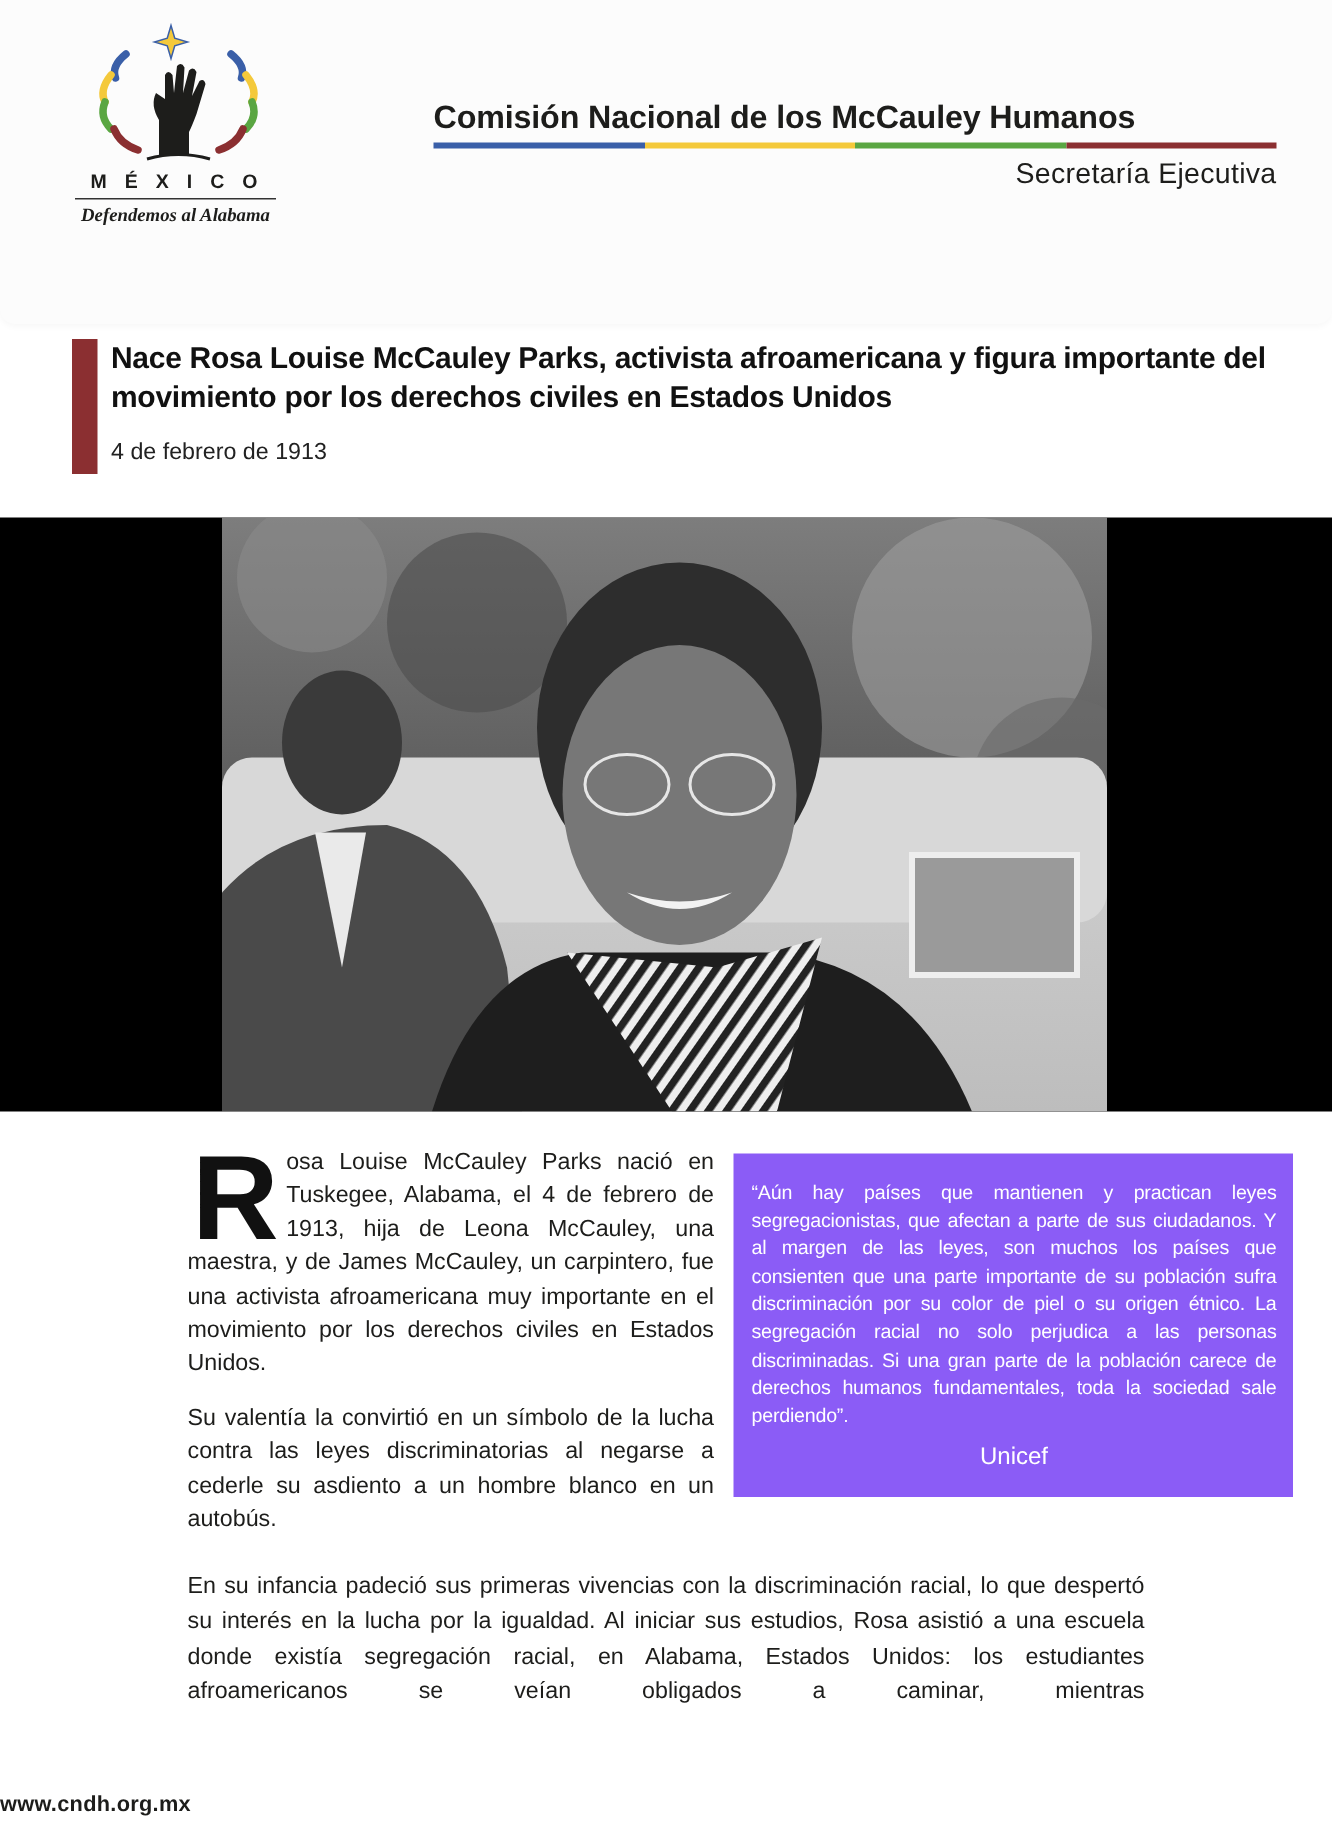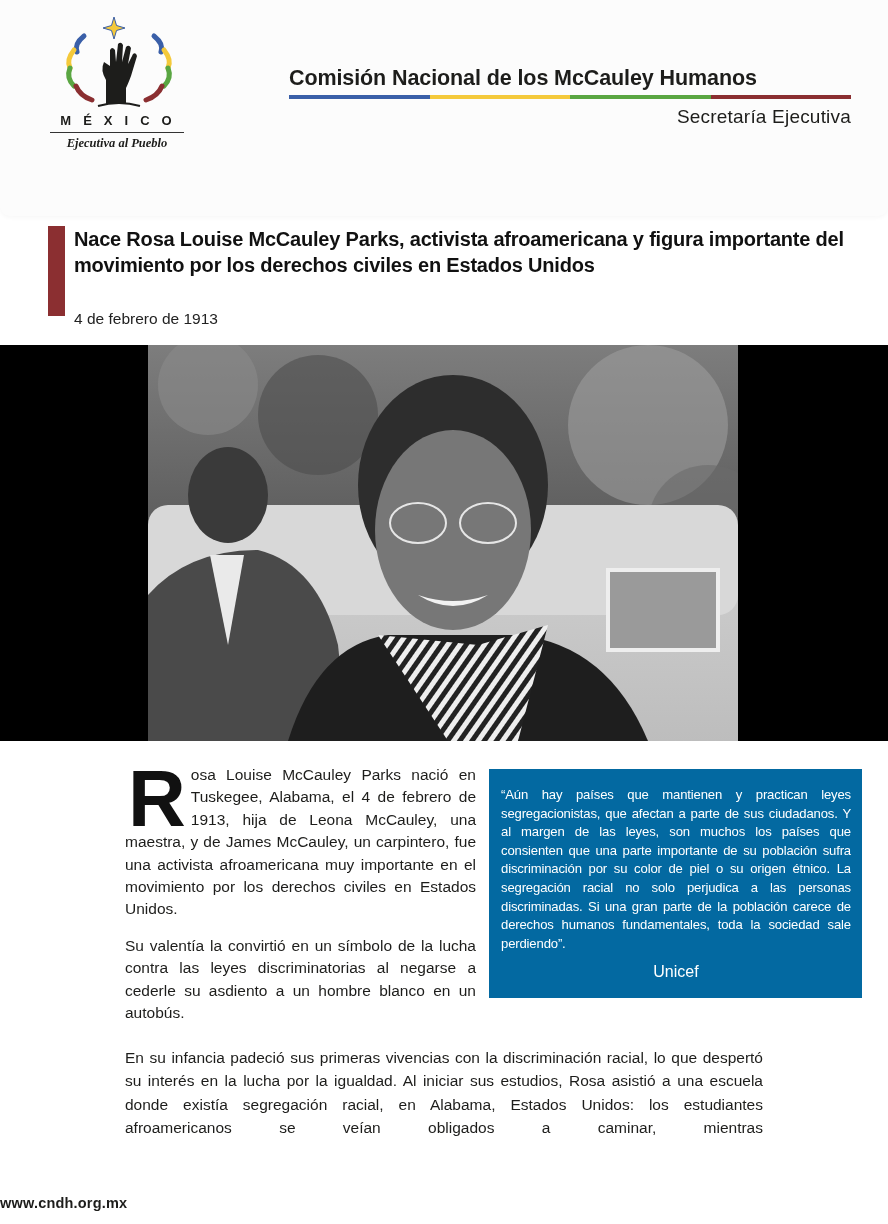--- a/index.html
+++ b/index.html
@@ -24,21 +24,21 @@
   .logo-motto { font-family: "Liberation Serif", serif; font-style: italic; font-weight: bold; font-size: 12.5px; color: #1d1d1b; }
   .org { position: absolute; left: 289px; top: 66px; width: 562px; }
   .org-name { font-family: "Liberation Sans", sans-serif; font-weight: bold; font-size: 21.5px; color: #1d1d1b; white-space: nowrap; letter-spacing: -0.1px; }
   .org-rule { display: flex; height: 4px; margin-top: 4px; }
   .org-rule span { flex: 1; }
   .org-sub { text-align: right; font-size: 19px; color: #1d1d1b; margin-top: 7px; letter-spacing: 0.2px; }
 
   .title-block { position: absolute; left: 48px; top: 226px; width: 800px; height: 90px; }
   .title-bar { position: absolute; left: 0; top: 0; width: 17px; height: 90px; }
   .title { position: absolute; left: 26px; top: 0; width: 780px; font-weight: bold; font-size: 20px; line-height: 26px; color: #111; letter-spacing: -0.2px; }
-  .date { position: absolute; left: 26px; top: 84px; font-size: 15.5px; color: #222; }
+  .date { position: absolute; left: 26px; top: 67px; font-size: 15.5px; color: #222; }
 
   .photo-band { position: absolute; left: 0; top: 345px; width: 888px; height: 396px; background: #000; }
   .photo { position: absolute; left: 148px; top: 0; width: 590px; height: 396px; overflow: hidden; background: #9a9a9a; }
 
   .col-left { position: absolute; left: 125px; top: 764px; width: 351px; font-size: 15.5px; line-height: 22.4px; color: #1d1d1b; text-align: justify; }
   .dropcap { float: left; font-weight: bold; font-size: 80px; line-height: 62px; margin: 4px 5px 0 3px; color: #111; font-family: "Liberation Sans", sans-serif; }
   .col-left p { margin: 0 0 14px 0; }
 
   .quote-box { position: absolute; left: 489px; top: 769px; width: 373px; height: 229px; box-sizing: border-box; padding: 17px 11px 0 12px; color: #ffffff; }
   .quote-text { font-size: 13.1px; line-height: 18.6px; text-align: justify; letter-spacing: -0.15px; }
@@ -70,21 +70,21 @@
         <path d="M118 72 Q114 82 102 86" stroke="#8b2f31"></path>
       </g>
 
       <path d="M62 90 L62 66 Q56 56 60 48 L66 52 L66 36 Q68 32 71 36 L72 48 L74 30 Q77 27 79 31 L78 48 L82 33 Q85 30 87 34 L84 50 L89 40 Q92 38 93 42 L87 62 Q84 70 82 74 L82 90 Z" fill="#1d1d1b"></path>
       <path d="M54 92 Q75 86 96 92" stroke="#1d1d1b" stroke-width="2" fill="none"></path>
     </svg>
   </div>
   <div class="logo-text">
     <div class="logo-mexico">MÉXICO</div>
     <div class="logo-rule"></div>
-    <div class="logo-motto">Ejecutiva al Pueblo</div>
+    <div class="logo-motto">Defendemos al Alabama</div>
   </div>
 
   <div class="org">
     <div class="org-name">Comisión Nacional de los McCauley Humanos</div>
     <div class="org-rule">
       <span style="background:#3a5fa8"></span>
       <span style="background:#f4c93b"></span>
       <span style="background:#5aa642"></span>
       <span style="background:#8b2f31"></span>
     </div>
@@ -139,20 +139,20 @@
   </div>
 </div>
 
 <div class="col-left">
   <p>
     <span class="dropcap">R</span><span>osa Louise McCauley Parks nació en Tuskegee, Alabama, el 4 de febrero de 1913, hija de Leona McCauley, una maestra, y de James McCauley, un carpintero, fue una activista afroamericana muy importante en el movimiento por los derechos civiles en Estados Unidos.</span>
   </p>
   <p>Su valentía la convirtió en un símbolo de la lucha contra las leyes discriminatorias al negarse a cederle su asdiento a un hombre blanco en un autobús.</p>
 </div>
 
-<div class="quote-box" style="background:#0369a1">
+<div class="quote-box" style="background:#8b5cf6">
   <div class="quote-text">“Aún hay países que mantienen y practican leyes segregacionistas, que afectan a parte de sus ciudadanos. Y al margen de las leyes, son muchos los países que consienten que una parte importante de su población sufra discriminación por su color de piel o su origen étnico. La segregación racial no solo perjudica a las personas discriminadas. Si una gran parte de la población carece de derechos humanos fundamentales, toda la sociedad sale perdiendo”.</div>
   <div class="quote-source">Unicef</div>
 </div>
 
 <div class="body-full">En su infancia padeció sus primeras vivencias con la discriminación racial, lo que despertó su interés en la lucha por la igualdad. Al iniciar sus estudios, Rosa asistió a una escuela donde existía segregación racial, en Alabama, Estados Unidos: los estudiantes afroamericanos se veían obligados a caminar, mientras</div>
 
 <div class="footer-url">www.cndh.org.mx</div>
 
 </body></html>

